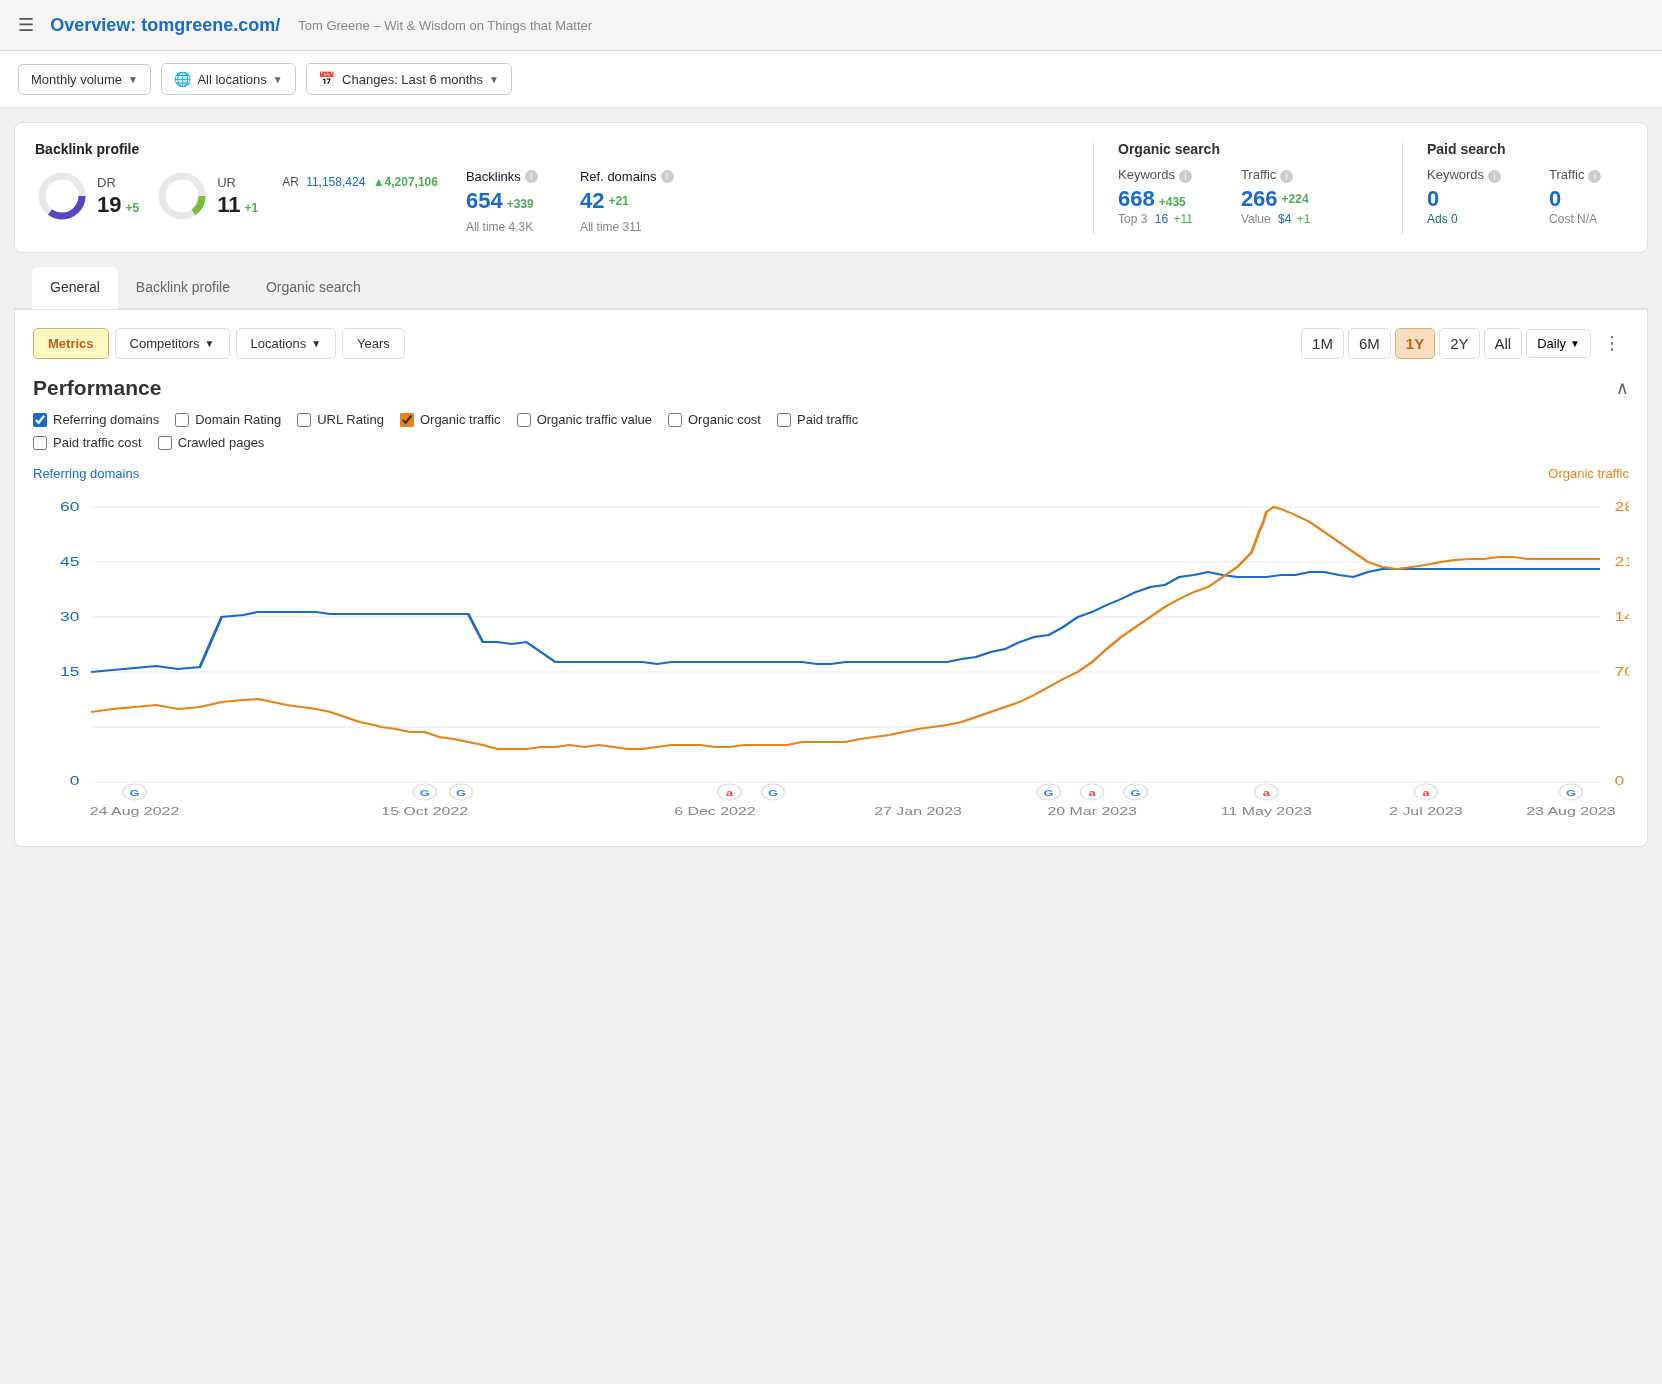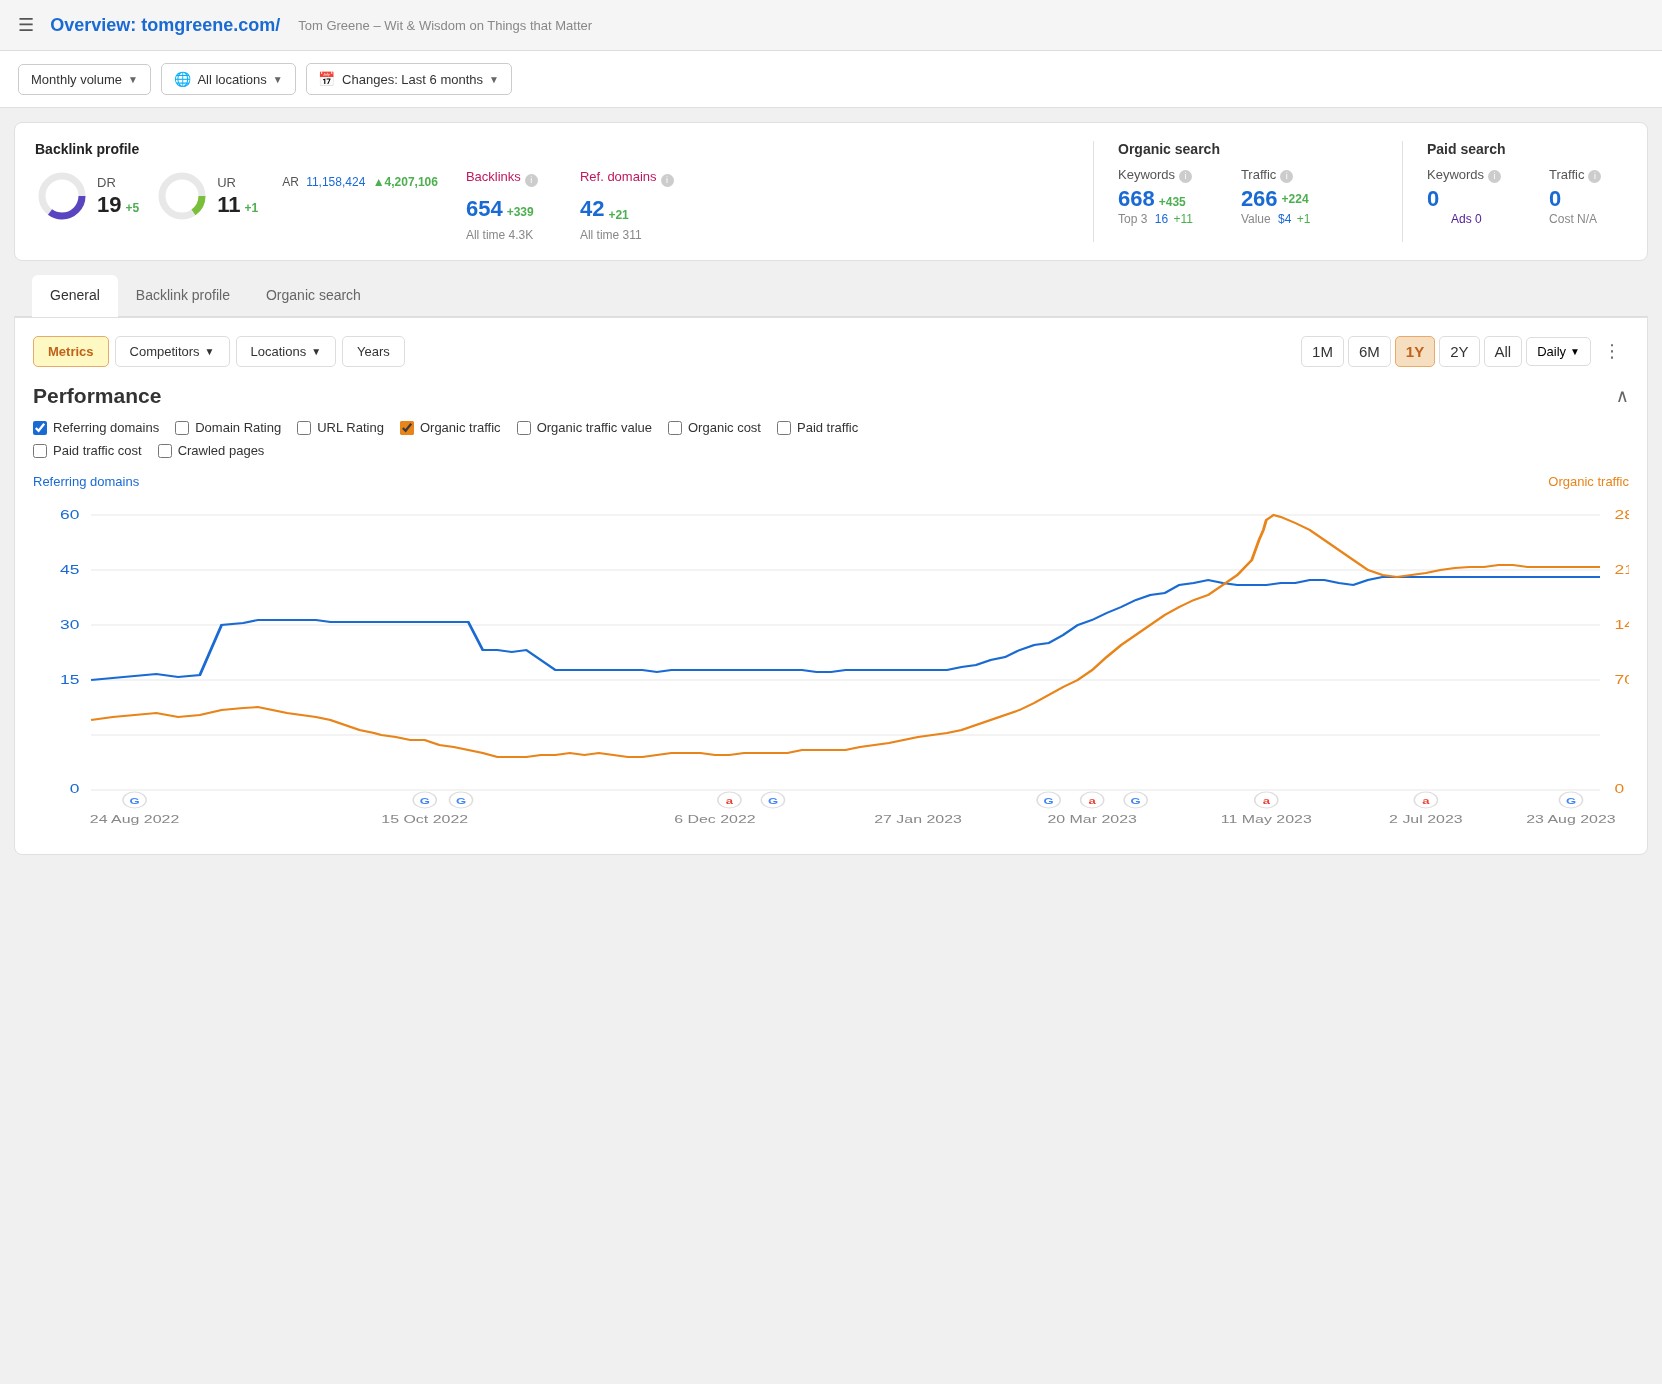--- a/index.html
+++ b/index.html
@@ -26,21 +26,21 @@
     .donut-chart { width: 54px; height: 54px; position: relative; }
     .donut-label { }
     .metric-name { font-size: 13px; color: #555; margin-bottom: 2px; }
     .metric-value { font-size: 22px; font-weight: 700; color: #222; }
     .metric-delta { font-size: 12px; color: #4caf50; font-weight: 600; margin-left: 4px; }
     .ar-row { font-size: 12px; color: #555; margin-top: 6px; }
     .ar-row .ar-val { color: #1a6ad4; }
     .ar-row .ar-delta { color: #4caf50; font-weight: 600; }
 
     .stat-group { display: flex; flex-direction: column; gap: 4px; min-width: 90px; }
-    .stat-label { font-size: 13px; color: #be185d; margin-bottom: 8px; }
+    .stat-label { font-size: 13px; color: #0f172a; margin-bottom: 0; }
     .stat-big { font-size: 22px; font-weight: 700; color: #1a6ad4; }
     .stat-delta { font-size: 12px; color: #4caf50; font-weight: 600; margin-left: 4px; }
     .stat-sub { font-size: 12px; color: #888; margin-top: 2px; }
     .op-title { font-weight: 700; font-size: 14px; margin-bottom: 10px; }
     .op-row { display: flex; gap: 24px; }
     .op-metric { }
     .op-metric .metric-name { font-size: 13px; color: #555; margin-bottom: 4px; }
     .op-metric .metric-value-blue { font-size: 22px; font-weight: 700; color: #1a6ad4; }
 
     
@@ -168,21 +168,21 @@
               <span class="stat-big">654</span>
               <span class="stat-delta">+339</span>
             </div>
             <div class="stat-sub">All time  4.3K</div>
           </div>
           <div class="stat-group">
             <div style="display:flex;align-items:center;gap:2px;">
               <span class="stat-label">Ref. domains</span>
               <span class="info-icon">i</span>
             </div>
-            <div style="display:flex;align-items:flex-end;">
+            <div style="display:flex;align-items:center;">
               <span class="stat-big">42</span>
               <span class="stat-delta">+21</span>
             </div>
             <div class="stat-sub">All time  311</div>
           </div>
         </div>
       </div>
     </div>
 
     <div class="stats-divider"></div>
@@ -227,21 +227,21 @@
 
     <div style="min-width:200px;">
       <div class="op-title">Paid search</div>
       <div class="op-row">
         <div class="op-metric">
           <div style="display:flex;align-items:center;gap:2px;">
             <span class="metric-name">Keywords</span>
             <span class="info-icon">i</span>
           </div>
           <div style="font-size:22px;font-weight:700;color:#1a6ad4;">0</div>
-          <div style="font-size:12px;color:#4c1d95;margin-left:24px;">Ads  0</div>
+          <div style="font-size:12px;color:#0f766e;">Ads  0</div>
         </div>
         <div class="op-metric" style="margin-left:24px;">
           <div style="display:flex;align-items:center;gap:2px;">
             <span class="metric-name">Traffic</span>
             <span class="info-icon">i</span>
           </div>
           <div style="font-size:22px;font-weight:700;color:#1a6ad4;">0</div>
           <div style="font-size:12px;color:#888;">Cost  N/A</div>
         </div>
       </div>

